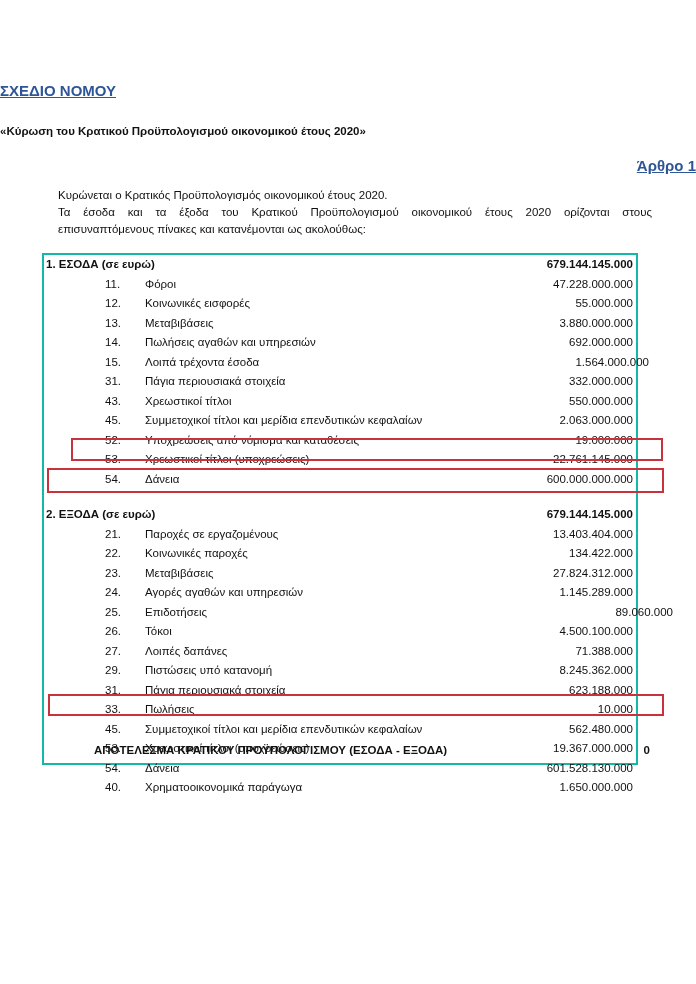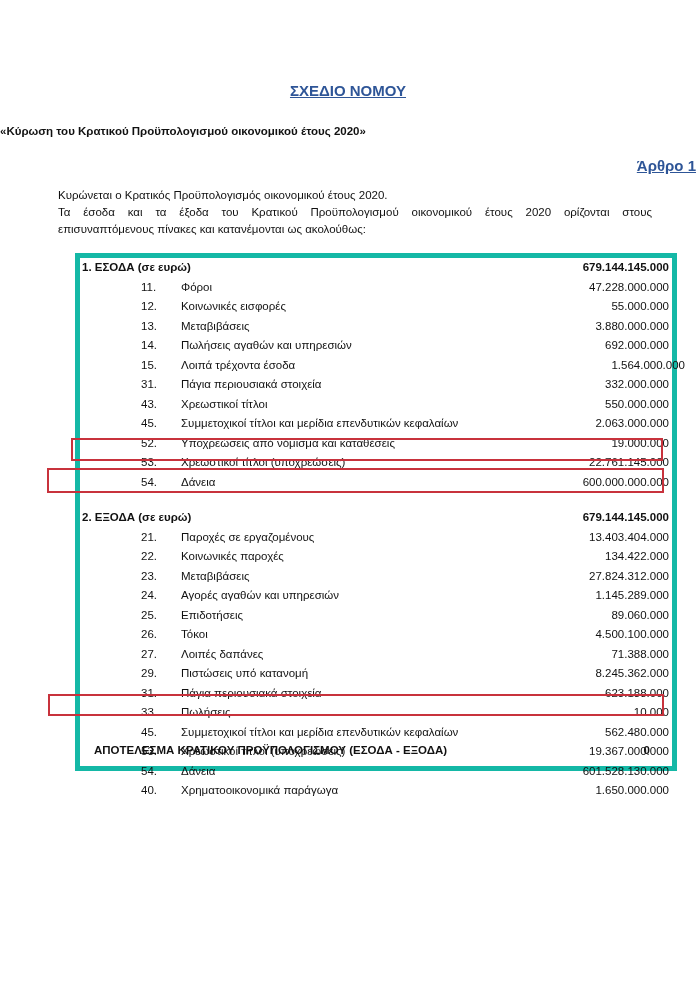--- a/index.html
+++ b/index.html
@@ -1,28 +1,28 @@
 <!DOCTYPE html>
 <html><head>
 <meta charset="utf-8">
 <style>
   html, body { margin: 0; padding: 0; background: #ffffff; }
   body { width: 696px; height: 984px; position: relative; overflow: hidden;
          font-family: "Liberation Sans", "DejaVu Sans", sans-serif; color: #111; }
-  .title { position: absolute; left: 0; width: 696px; text-align: center; top: 82px;
+  .title { position: absolute; left: 0; width: 696px; text-align: left; top: 82px;
            font-size: 15px; font-weight: bold; color: #2e5597; text-decoration: underline; }
   .subtitle { position: absolute; left: 0; width: 696px; text-align: left; top: 125px;
               font-size: 11.5px; font-weight: bold; color: #111; }
   .article { position: absolute; left: 0; width: 696px; text-align: right; top: 157px;
              font-size: 15px; font-weight: bold; color: #2e5597; text-decoration: underline; }
   .intro { position: absolute; left: 58px; width: 594px; top: 187px; font-size: 11.5px; line-height: 17px; }
   .intro p { margin: 0; }
   .intro .justline { display: block; text-align: justify; text-align-last: justify; }
-  .table-box { position: absolute; left: 75px; top: 253px; width: 592px; height: 508px;
-               border: 5px solid #14b8a6; box-sizing: content-box; }
+  .table-box { position: absolute; left: 42px; top: 253px; width: 592px; height: 508px;
+               border: 2px solid #14b8a6; box-sizing: content-box; }
   .row { position: absolute; left: 0; width: 592px; height: 19px; font-size: 11.5px; line-height: 19px; }
   .row .code { position: absolute; left: 61px; width: 40px; }
   .row .label { position: absolute; left: 101px; }
   .row .amount { position: absolute; right: 3px; text-align: right; }
   .row.section .label { left: 2px; font-weight: bold; }
   .row.section .amount { font-weight: bold; }
   .row.result .label { left: 33px; font-weight: bold; }
   .row.result .amount { font-weight: bold; }
   .redbox { position: absolute; border: 2px solid #c8323c; box-sizing: border-box; }
 </style>
@@ -120,21 +120,21 @@
   <div class="row" style="top:308.5px;">
     <span class="code">23.</span>
     <span class="label">Μεταβιβάσεις</span>
     <span class="amount">27.824.312.000</span>
   </div>
   <div class="row" style="top:328px;">
     <span class="code">24.</span>
     <span class="label">Αγορές αγαθών και υπηρεσιών</span>
     <span class="amount">1.145.289.000</span>
   </div>
-  <div class="row" style="top:347.5px;">
+  <div class="row" style="top:347.5px;padding-left:40px;">
     <span class="code">25.</span>
     <span class="label">Επιδοτήσεις</span>
     <span class="amount">89.060.000</span>
   </div>
   <div class="row" style="top:367px;">
     <span class="code">26.</span>
     <span class="label">Τόκοι</span>
     <span class="amount">4.500.100.000</span>
   </div>
   <div class="row" style="top:386.5px;">

